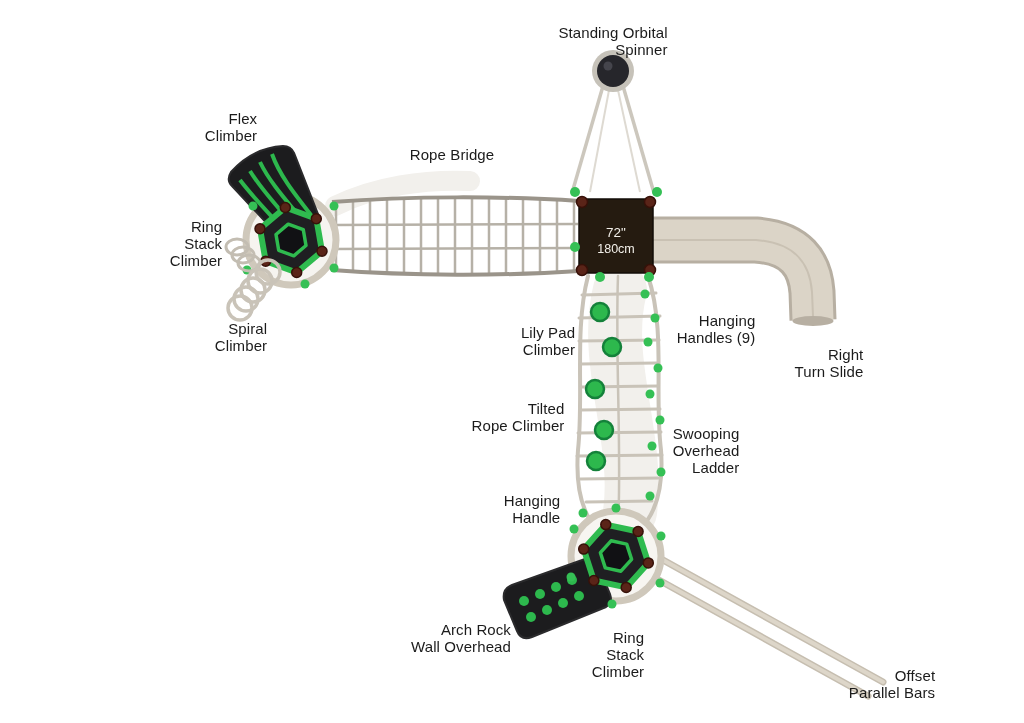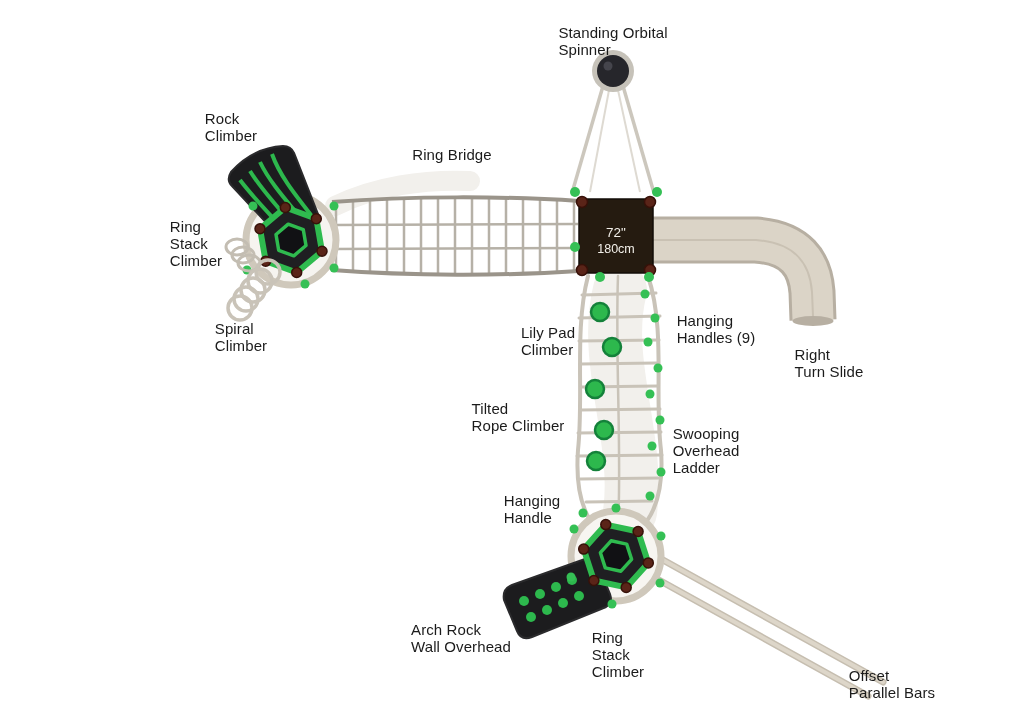--- a/index.html
+++ b/index.html
@@ -2,21 +2,21 @@
 <html><head>
 <meta charset="utf-8">
 <style>
   * { margin:0; padding:0; box-sizing:border-box; }
   html,body { width:1024px; height:723px; }
   body { font-family:"Liberation Sans", sans-serif; background:#ffffff; }
   .stage { position:relative; width:1024px; height:723px; background:#ffffff; overflow:hidden; }
   .scene { position:absolute; left:0; top:0; }
   .label {
     position:absolute; transform:translateX(-50%);
-    text-align:left; font-size:15px; line-height:17px;
+    text-align:right; font-size:15px; line-height:17px;
     color:#1b1b1b; white-space:pre-line; letter-spacing:0.1px;
   }
   .deck-text { font-family:"Liberation Sans", sans-serif; fill:#f2efe9; }
 </style>
 </head>
 <body>
 
 <div class="stage">
 
   <svg class="scene" width="1024" height="723" viewBox="0 0 1024 723">
@@ -195,23 +195,23 @@
       <circle cx="652" cy="446" r="4.5"></circle>
         <circle cx="661" cy="472" r="4.5"></circle>
       <circle cx="650" cy="496" r="4.5"></circle>
     </g>
 
     <circle cx="583" cy="513" r="4.5" fill="#35c055"></circle>
   </svg>
 
   <div class="label" style="left:613px; top:24px">Standing Orbital
 Spinner</div>
-  <div class="label" style="left:231px; top:110px">Rock
-Climber</div>
-  <div class="label" style="left:452px; top:146px">Ring Bridge</div>
+  <div class="label" style="left:231px; top:110px">Flex
+Climber</div>
+  <div class="label" style="left:452px; top:146px">Rope Bridge</div>
   <div class="label" style="left:196px; top:218px">Ring
 Stack
 Climber</div>
   <div class="label" style="left:241px; top:320px">Spiral
 Climber</div>
   <div class="label" style="left:548px; top:324px">Lily Pad
 Climber</div>
   <div class="label" style="left:716px; top:312px">Hanging
 Handles (9)</div>
   <div class="label" style="left:829px; top:346px">Right

